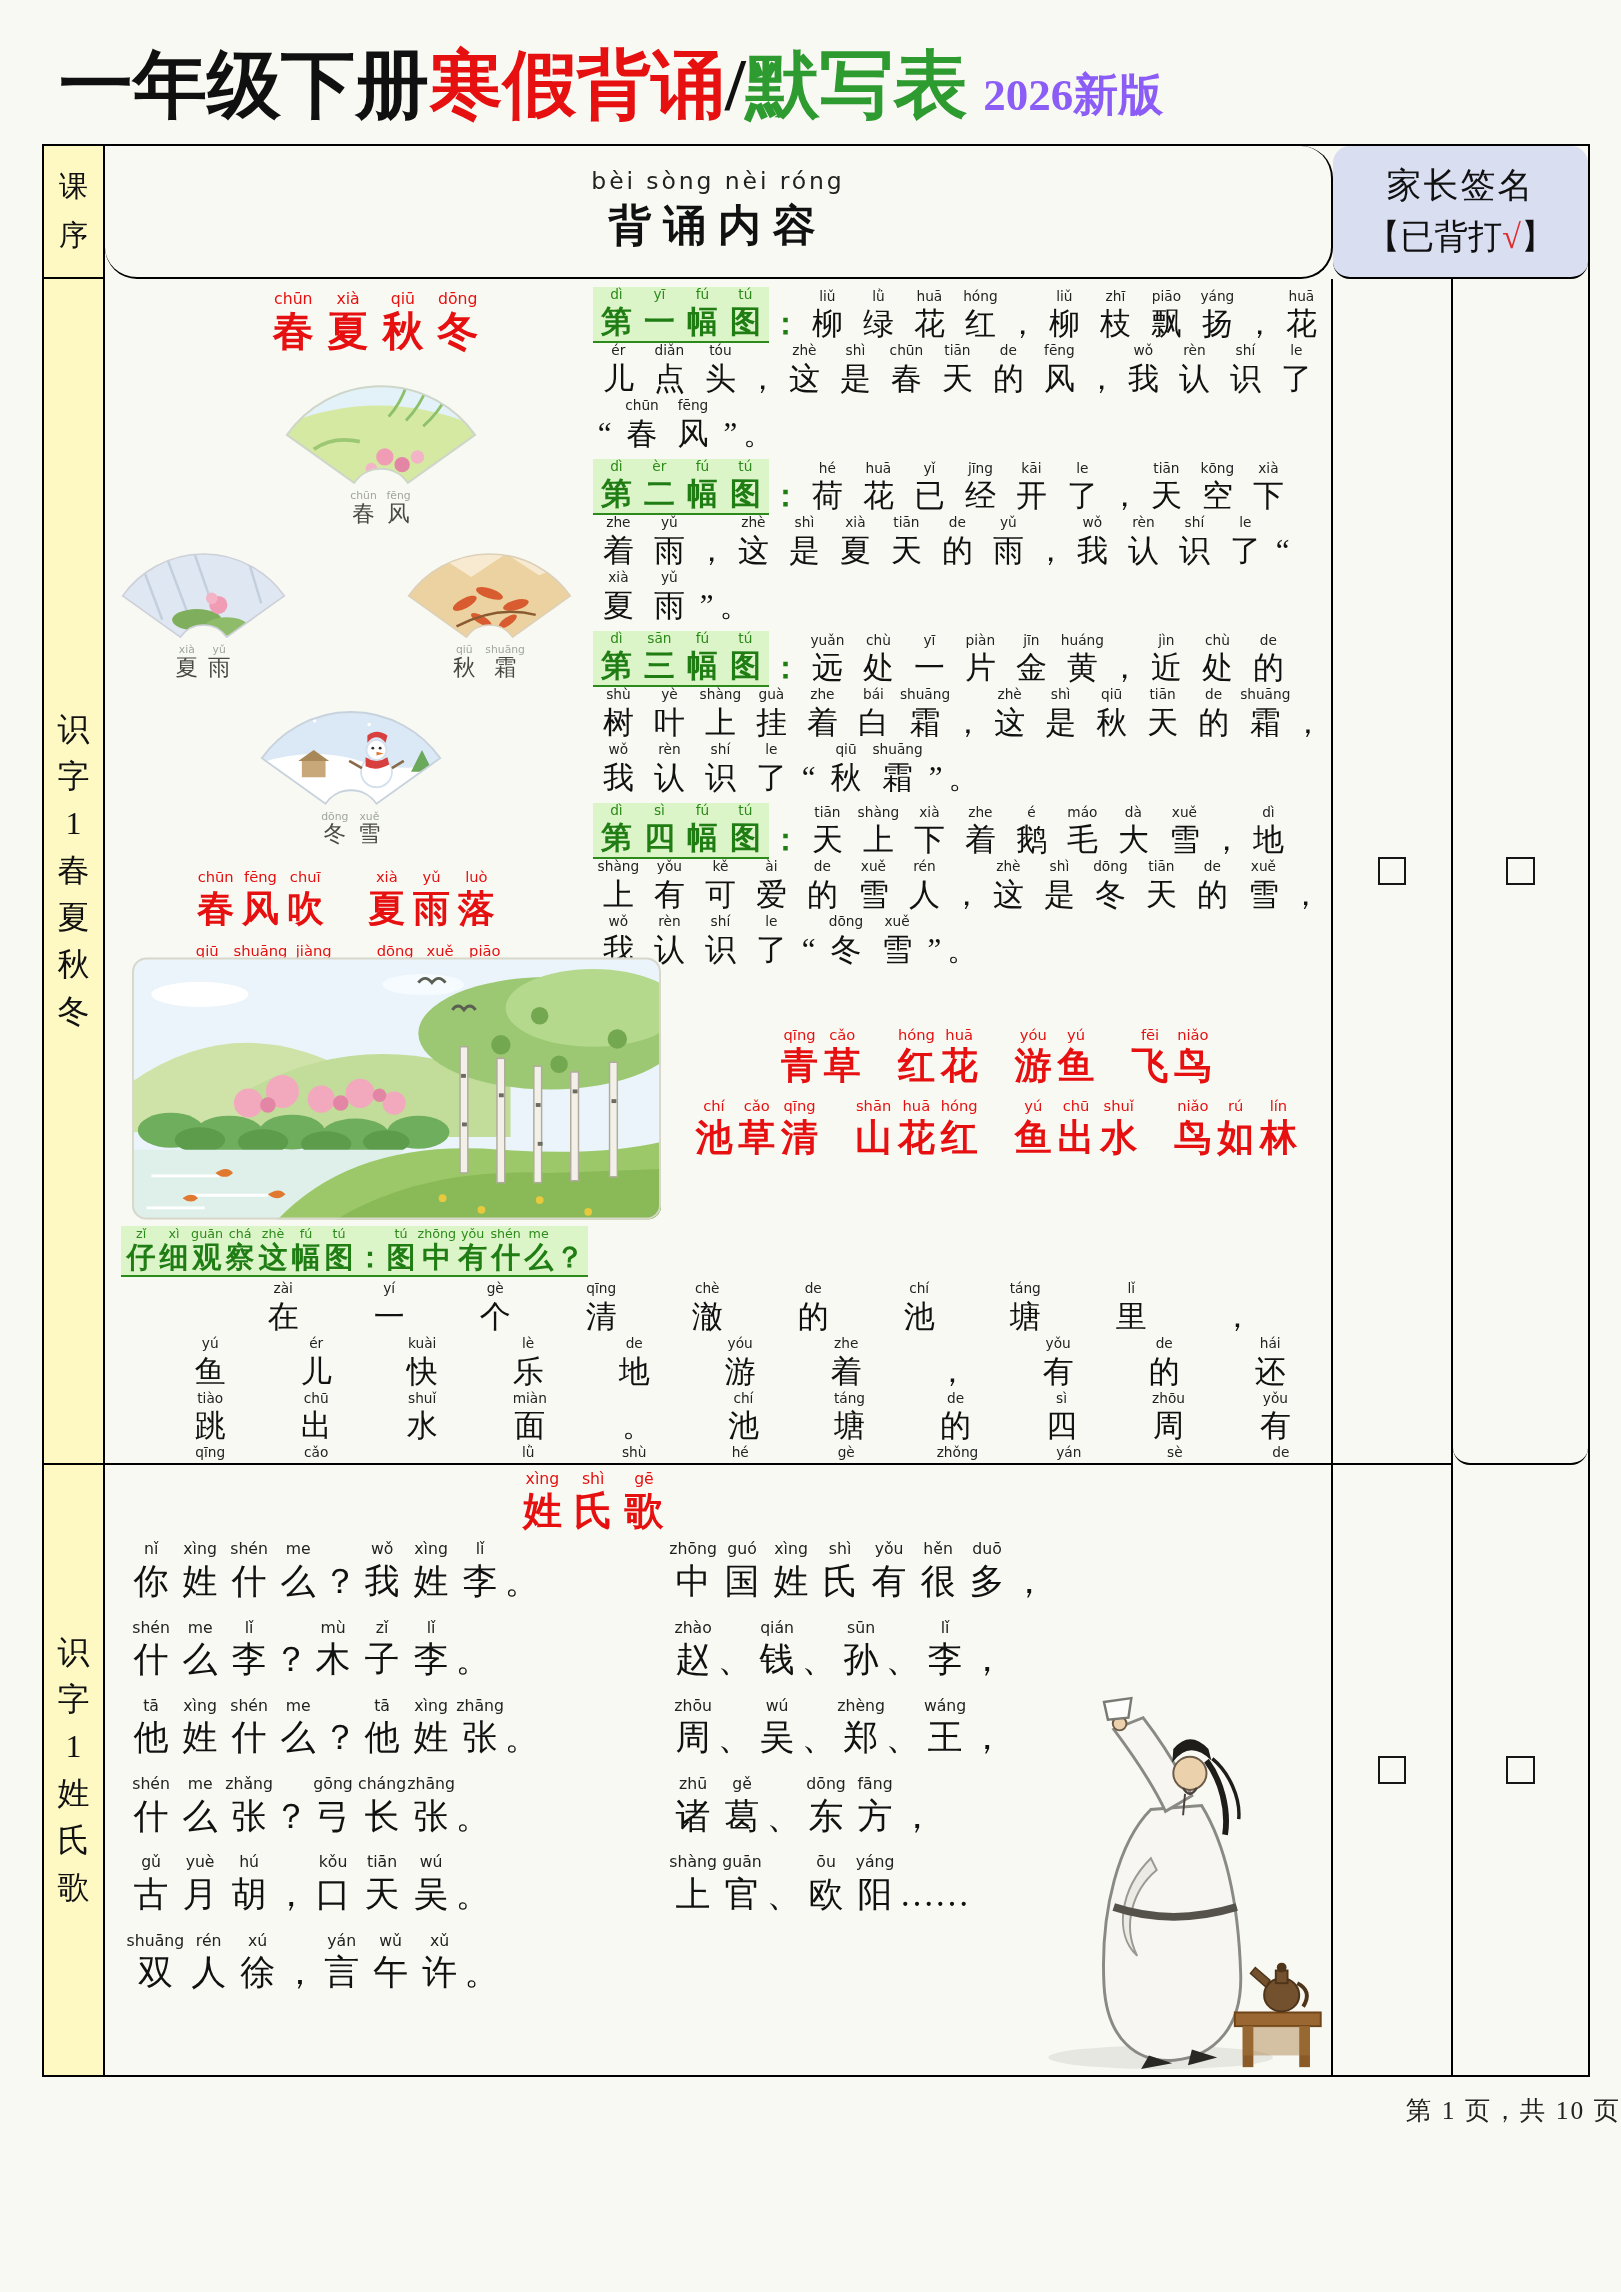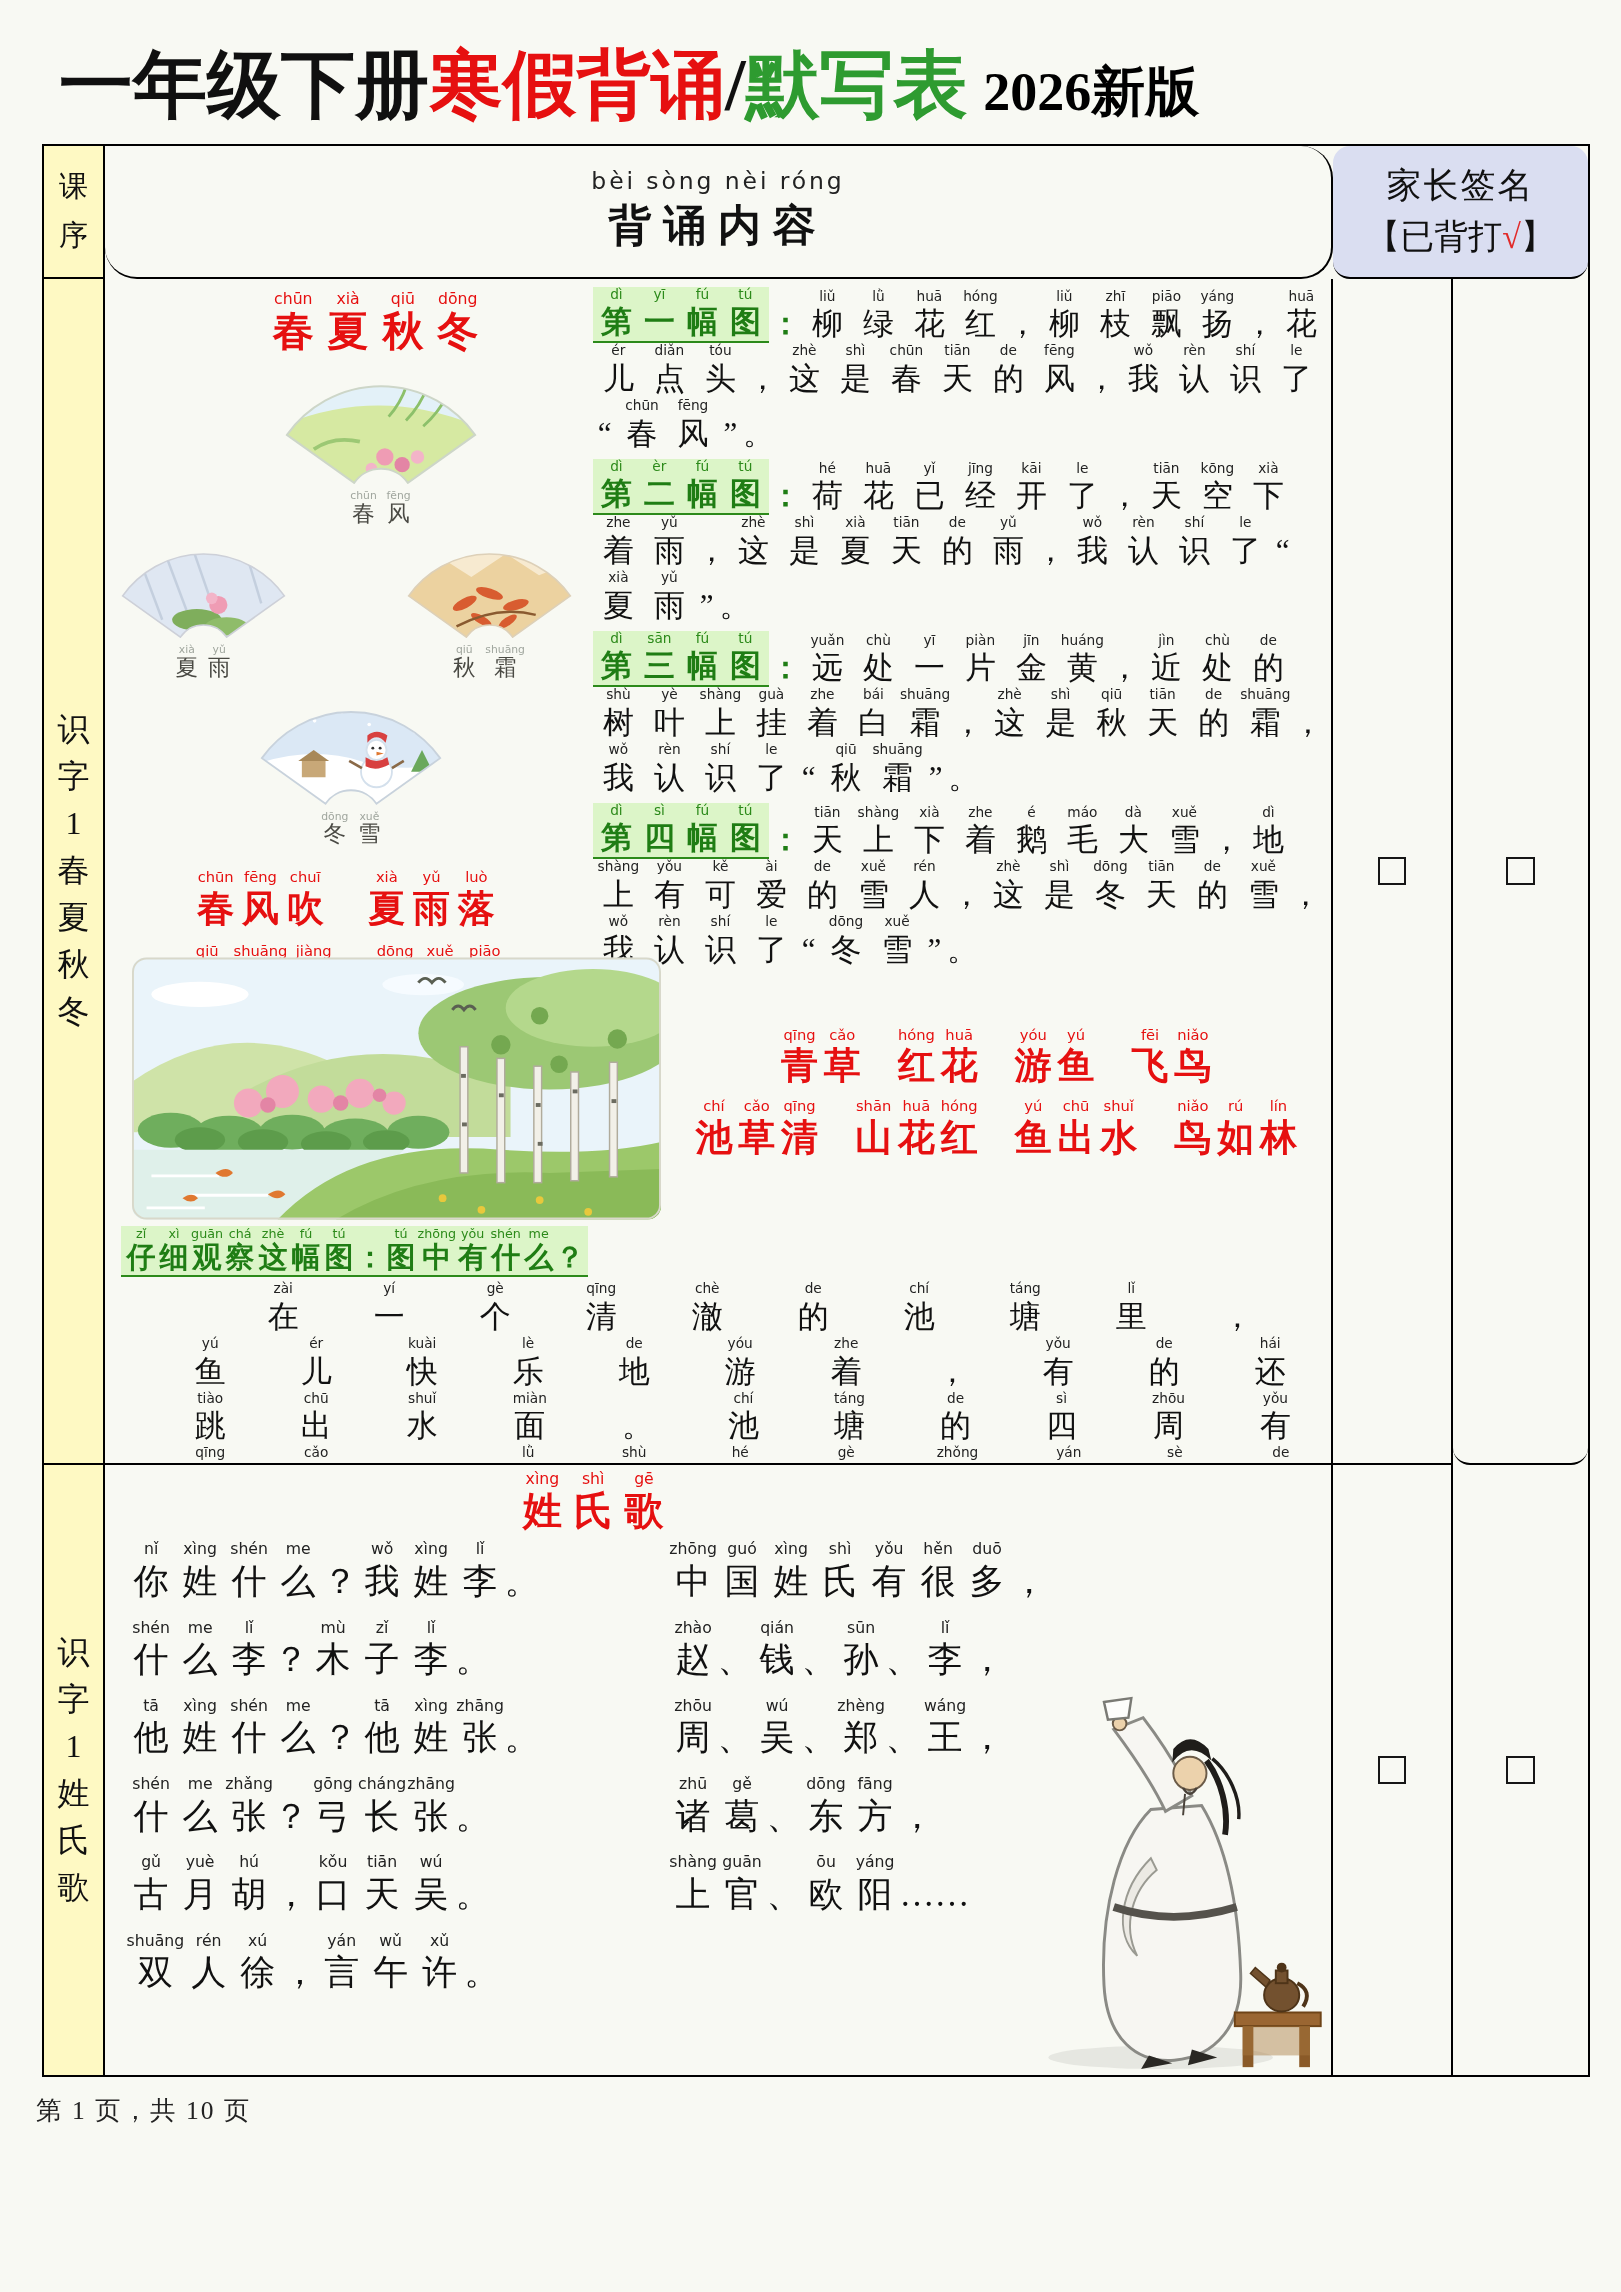--- a/index.html
+++ b/index.html
@@ -3,21 +3,21 @@
 <meta charset="utf-8">
 <style>
   html,body{margin:0;padding:0;background:#e9e9e6;}
   .page{position:relative;width:1621px;height:2293px;background:#f8f9f3;overflow:hidden;
         font-family:"Liberation Serif","DejaVu Serif",serif;color:#111;}
   
   .title{padding:45px 0 0 59px;font-size:74px;font-weight:bold;line-height:1.1;white-space:nowrap;}
   .t-black{color:#101010;}
   .t-red{color:#e61010;}
   .t-green{color:#2e9b30;}
-  .t-version{color:#000000;font-size:54px;margin-left:15.7px;}
+  .t-version{color:#8b5cf6;font-size:45px;margin-left:15.7px;}
   
   .table{display:grid;grid-template-columns:61px 1228px 120px 135px;
          grid-template-rows:133px 1186px 610px;
          border:2.9px solid #000;margin:17.6px 0 0 42px;width:1544px;box-sizing:content-box;background:#f8f9f3;}
   .cell{border-right:2px solid #000;border-bottom:2px solid #000;box-sizing:border-box;overflow:hidden;}
   .no-r{border-right:none;border-radius:17px;}
   .no-b{border-bottom:none;}
   .lesson-bg{background:#fef9c3;}
   
   .hd-lesson{display:flex;align-items:center;justify-content:center;}
@@ -97,21 +97,21 @@
   .r2-cols{display:flex;margin-top:7.8px;}
   .r2-left{margin-left:21.6px;width:495px;}
   .r2-right{margin-left:47px;width:461px;}
   .r2line{margin-bottom:15.7px;white-space:nowrap;}
   .r2line .rt{font-size:15.7px;height:17.6px;}
   .r2line .rb{font-size:35px;line-height:45px;}
   .r2line .rc{min-width:49px;}
   .r2line .pu{min-width:25.5px;}
   .scholar{position:absolute;right:3.9px;bottom:2px;}
   
-  .footer{text-align:left;font-size:25.5px;margin-top:15.7px;color:#222;letter-spacing:2px;padding-left:36px;}
+  .footer{text-align:right;font-size:25.5px;margin-top:15.7px;color:#222;letter-spacing:2px;padding-left:36px;}
 </style>
 </head>
 <body>
 
 <div class="page">
 
   <div class="title">
     <span class="t-black">一年级下册</span><span class="t-red">寒假背诵</span><span class="t-black">/</span><span class="t-green">默写表</span><span class="t-version">2026新版</span>
   </div>
 

